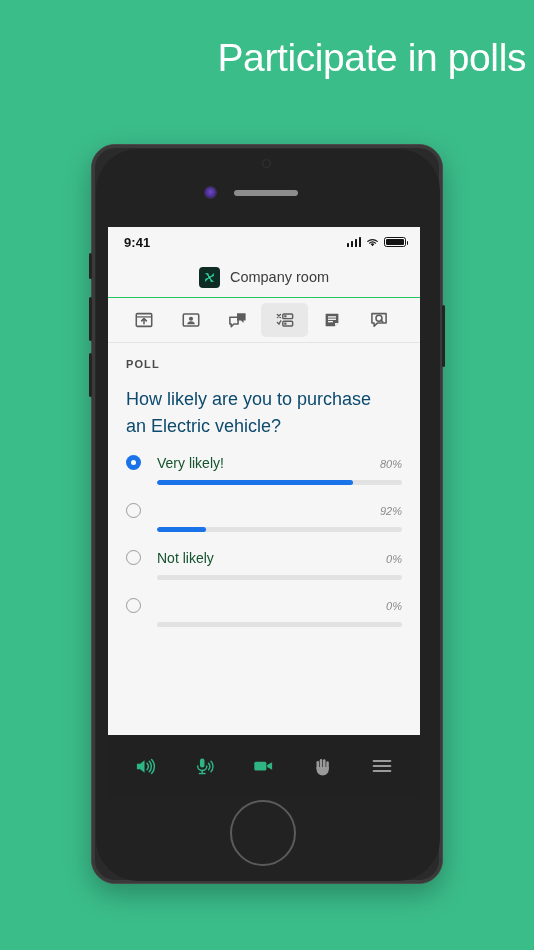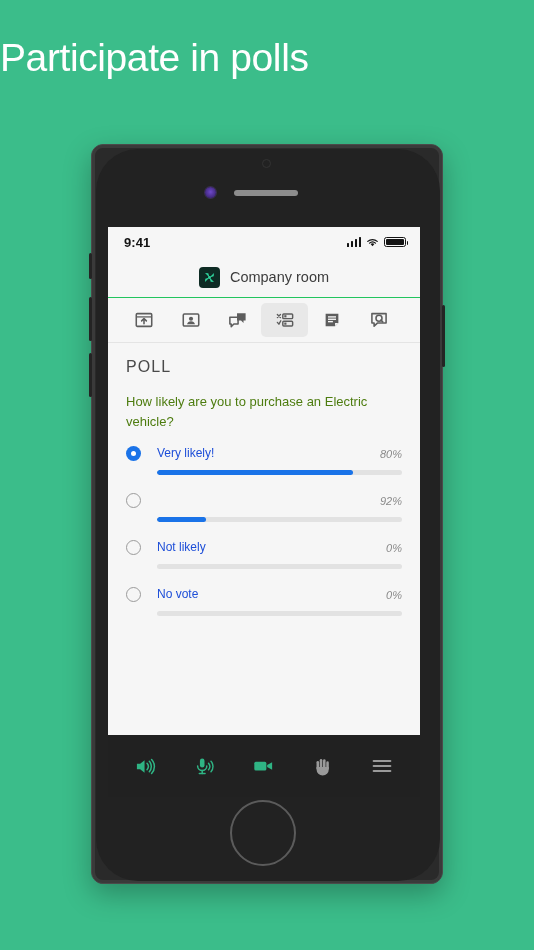--- a/index.html
+++ b/index.html
@@ -14,37 +14,37 @@
     overflow: hidden;
     position: relative;
   }
 
   
   .headline {
     position: absolute;
     top: 36px;
     left: 0;
     width: 526px;
-    text-align: left;
+    text-align: right;
     color: #ffffff;
     font-size: 39px;
     font-weight: 400;
     letter-spacing: -0.4px;
     font-family: "Liberation Sans", sans-serif;
   }
 
   
   .phone {
     position: absolute;
     left: 91px;
     top: 144px;
     width: 352px;
     height: 740px;
     background: #2a2a2a;
-    border-radius: 12px;
+    border-radius: 24px;
     box-shadow: 0 10px 28px rgba(0,0,0,0.28), inset 0 0 0 3px #3a3a3a;
     border: 1px solid #4a4a4a;
     box-sizing: border-box;
   }
   .phone-inner {
     position: absolute;
     left: 4px;
     top: 4px;
     width: 344px;
     height: 732px;
@@ -208,29 +208,29 @@
 
   
   .poll-panel {
     background: #f6f6f6;
     padding: 0 18px;
     height: 456px;
     box-sizing: border-box;
     position: relative;
   }
   .poll-label {
-    font-size: 16px;
-    font-weight: normal;
+    font-size: 11px;
+    font-weight: bold;
     letter-spacing: 1.1px;
     color: #4a4a4a;
     padding-top: 15px;
   }
   .poll-question {
-    font-size: 13px;
-    color: #4d7c0f;
+    font-size: 18px;
+    color: #0c4a6e;
     line-height: 1.52;
     margin-top: 16px;
     max-width: 260px;
   }
   .options { margin-top: 14px; }
   .option { margin-bottom: 18px; }
   .option-row {
     display: flex;
     align-items: center;
   }
@@ -248,22 +248,22 @@
   }
   .radio.selected::after {
     content: "";
     position: absolute;
     left: 5px; top: 5px;
     width: 5px; height: 5px;
     border-radius: 50%;
     background: #ffffff;
   }
   .option-label {
-    font-size: 12px;
-    color: #1d4ed8;
+    font-size: 14px;
+    color: #14532d;
     margin-left: 16px;
     flex: 1 1 auto;
   }
   .option-pct {
     font-size: 11px;
     color: #8a8a8a;
     margin-left: auto;
     align-self: flex-end;
     padding-bottom: 1px;
     font-style: italic;
@@ -447,21 +447,20 @@
             <span class="option-pct">0%</span>
           </div>
           <div class="bar-track">
             <div class="bar-fill" style="width: 0%;"></div>
           </div>
         </div>
 
         <div class="option">
           <div class="option-row">
             <span class="radio"></span>
-            <span class="option-label">No vote</span>
             <span class="option-pct">0%</span>
           </div>
           <div class="bar-track">
             <div class="bar-fill" style="width: 0%;"></div>
           </div>
         </div>
       </div>
 
       <div class="speaking">Midhun is speaking...</div>
     </div>

